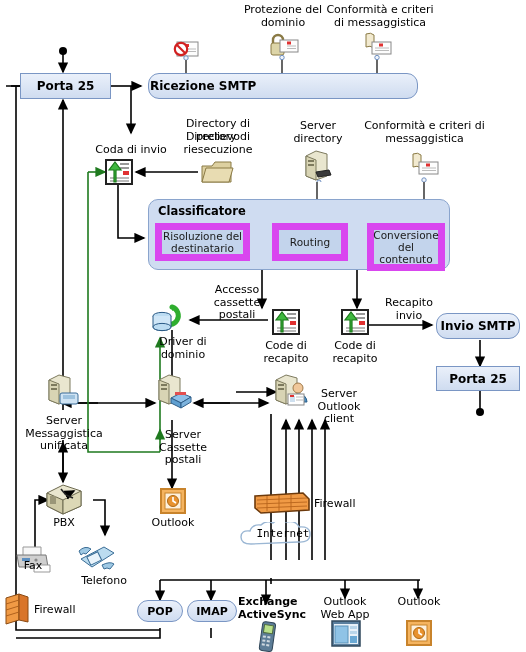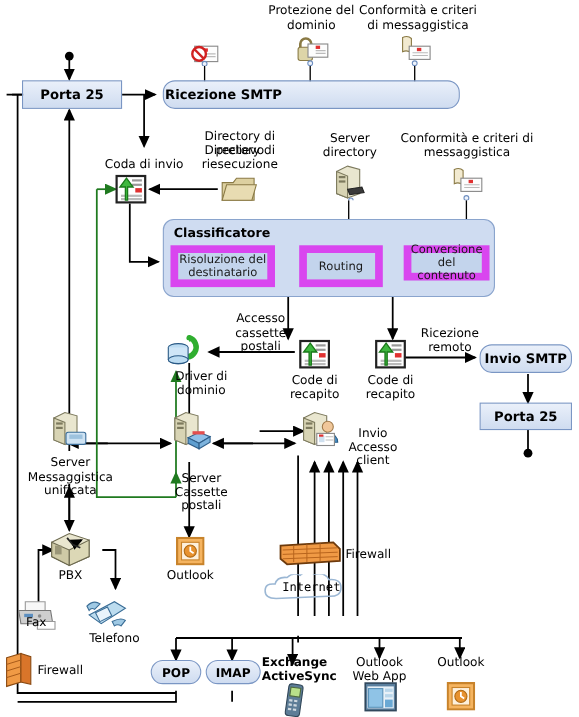--- a/index.html
+++ b/index.html
@@ -202,24 +202,24 @@
       <line x1="13" y1="18" x2="27" y2="18" stroke="#bbb"></line>
         <line x1="13" y1="20.5" x2="27" y2="20.5" stroke="#bbb"></line>
       <circle cx="15" cy="30" r="2.2" fill="#eef3fb" stroke="#6f8fc0"></circle>
     </svg>
   </div>
 
   <div class="classifier" style="left:148px;top:199px;width:302px;height:71px;"></div>
   <div class="ctitle" style="left:158px;top:204px;">Classificatore</div>
   <div class="cbox" style="left:155px;top:223px;width:95px;height:38px;">Risoluzione del destinatario</div>
   <div class="cbox" style="left:272px;top:223px;width:76px;height:38px;">Routing</div>
-  <div class="cbox" style="left:367px;top:223px;width:78px;height:32px;">Conversione del contenuto</div>
+  <div class="cbox" style="left:367px;top:223px;width:78px;height:48px;">Conversione del contenuto</div>
 
   <div class="lbl" style="left:201px;top:284px;width:72px;">Accesso cassette postali</div>
-  <div class="lbl" style="left:375px;top:297px;width:68px;">Ricezione remoto</div>
+  <div class="lbl" style="left:375px;top:297px;width:68px;">Recapito invio</div>
 
   <div class="icon" style="left:271px;top:308px;">
     <svg class="ico-svg" width="30" height="28" viewBox="0 0 30 28">
       <rect x="2" y="2" width="26" height="24" fill="#fff" stroke="#222" stroke-width="2"></rect>
       <rect x="16" y="5" width="9" height="2" fill="#999"></rect>
         <rect x="16" y="9" width="9" height="2" fill="#999"></rect>
       <rect x="19" y="13" width="6" height="4" fill="#e03131"></rect>
       <rect x="6" y="19" width="19" height="2" fill="#bbb"></rect>
         <rect x="6" y="22" width="19" height="2" fill="#bbb"></rect>
       <path d="M10,24 L10,12 L5,12 L11,4 L17,12 L12,12 L12,24 z" fill="#3fb83f" stroke="#1a7a1a" stroke-width="1.2"></path>
@@ -288,21 +288,21 @@
         <rect x="6" y="16" width="6" height="2" fill="#7d7a5e"></rect>
       <circle cx="26" cy="16" r="5" fill="#f0c79a" stroke="#a07a4a"></circle>
       <path d="M19,30 a8,8 0 0 1 16,0 z" fill="#4a8ec2" stroke="#2a5f8a"></path>
       <rect x="16" y="22" width="16" height="11" fill="#fff" stroke="#888"></rect>
       <rect x="18" y="24" width="5" height="6" fill="#cfe0ef"></rect>
       <line x1="24" y1="25" x2="31" y2="25" stroke="#bbb"></line>
         <line x1="24" y1="28" x2="31" y2="28" stroke="#bbb"></line>
       <rect x="18" y="23" width="4" height="2" fill="#e03131"></rect>
     </svg>
   </div>
-  <div class="lbl" style="left:308px;top:388px;width:62px;">Invio Accesso client</div>
+  <div class="lbl" style="left:308px;top:388px;width:62px;">Server Outlook client</div>
 
   <div class="icon" style="left:160px;top:488px;">
     <svg class="ico-svg" width="26" height="26" viewBox="0 0 26 26">
       <rect x="1" y="1" width="24" height="24" fill="#f5b460" stroke="#c8832b" stroke-width="2"></rect>
       <rect x="5" y="5" width="16" height="16" fill="#fdf0dc" stroke="#c8832b"></rect>
       <circle cx="13" cy="13" r="5.5" fill="#e8922f" stroke="#b06a14"></circle>
       <path d="M13,9 L13,13 L16,15" stroke="#fff" stroke-width="1.6" fill="none"></path>
     </svg>
   </div>
   <div class="lbl" style="left:140px;top:517px;width:66px;">Outlook</div>

